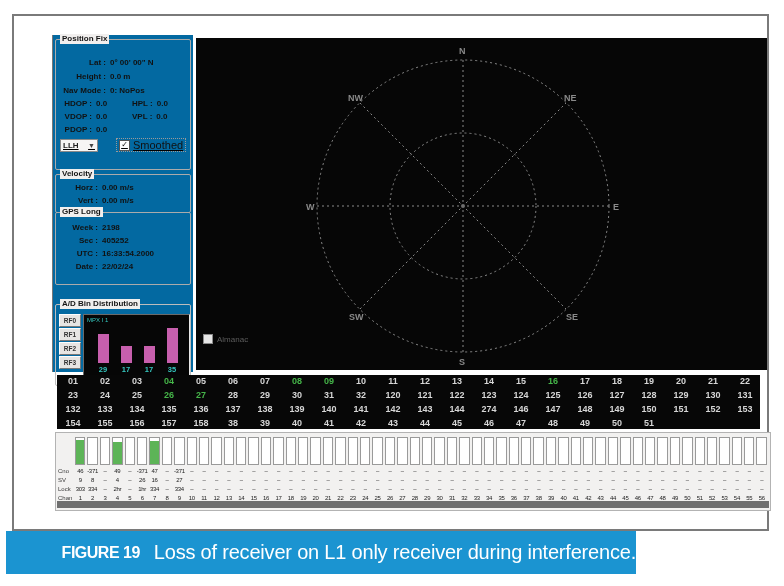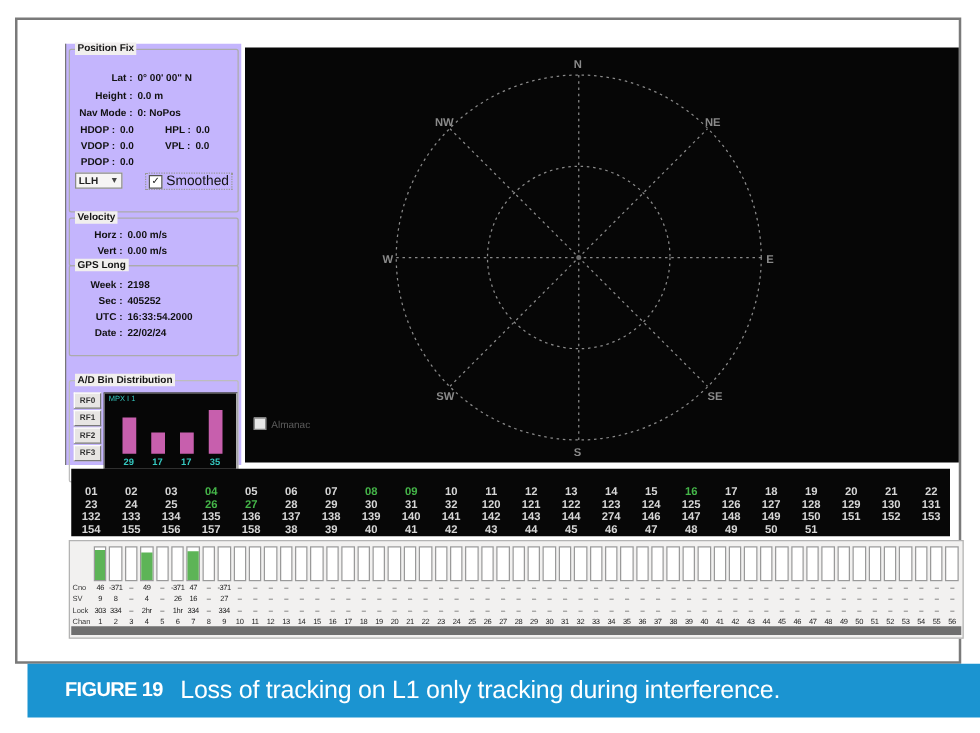--- a/index.html
+++ b/index.html
@@ -3,34 +3,34 @@
 <meta charset="utf-8">
 <style>
   html,body{margin:0;padding:0;background:#fff;}
   .page{position:relative;width:784px;height:586px;background:#ffffff;
         font-family:"Liberation Sans",sans-serif;overflow:hidden;}
   .frame{position:absolute;left:12px;top:14px;width:757px;height:517px;
          border:2px solid #7a7a7a;box-sizing:border-box;background:#fff;}
 
   
   .panel{position:absolute;left:52px;top:35px;width:141px;height:337px;
-         background:#c4b5fd;border-left:1px solid #777;box-sizing:border-box;}
+         background:#0369a1;border-left:1px solid #777;box-sizing:border-box;}
   .group{position:absolute;left:2px;right:2px;border:1px solid #ababab;
          border-radius:2px;box-sizing:border-box;}
   .group-title{position:absolute;top:-6px;left:4px;background:#f1efee;
          padding:0 2px;font-size:8px;font-weight:bold;color:#151515;line-height:10px;white-space:nowrap;}
   .row{display:flex;align-items:center;height:14px;padding-left:2px;}
   .row13{height:13px;align-items:center;}
   .lbl{font-size:8px;font-weight:bold;color:#111;text-align:right;white-space:nowrap;}
   .val{font-size:8px;font-weight:bold;color:#111;margin-left:4px;white-space:nowrap;}
   .w48{width:48px;} .w40{width:40px;} .w34{width:34px;}
   .dop-grid{display:flex;}
   .dop-col1{display:flex;width:74px;align-items:center;}
   .dop-col2{display:flex;align-items:center;}
-  .combo-row{display:flex;align-items:flex-start;margin-top:2px;padding-left:4px;}
+  .combo-row{display:flex;align-items:flex-end;margin-top:2px;padding-left:4px;text-decoration:underline;}
   .combo{width:38px;height:13px;background:#f6f5f4;border:1px solid #8a8a8a;
          display:flex;align-items:center;justify-content:space-between;
          font-size:8px;font-weight:bold;color:#222;padding:0 2px;box-sizing:border-box;}
   .combo .arr{font-size:7px;color:#444;}
   .cbx-wrap{display:flex;align-items:center;margin-left:18px;border:1px dotted #999;padding:0 2px;}
   .cbx{width:9px;height:9px;background:#fff;border:1px solid #555;font-size:8px;
        line-height:8px;text-align:center;color:#111;}
   .cbx-label{font-size:11px;color:#111;margin-left:3px;}
 
   
@@ -46,42 +46,42 @@
           font-weight:bold;color:#35c8c0;}
 
   
   .skyplot{position:absolute;left:196px;top:38px;width:571px;height:332px;background:#060606;}
   .almanac{position:absolute;left:7px;bottom:26px;display:flex;align-items:center;}
   .alm-box{width:8px;height:8px;background:#e6e6e6;border:1px solid #8a8a8a;}
   .alm-label{font-size:8px;color:#5d5d5d;margin-left:4px;}
 
   
   .sat-table{position:absolute;left:57px;top:375px;width:703px;height:54px;background:#070707;
-             display:flex;flex-direction:column;justify-content:flex-end;padding:1px 0;box-sizing:border-box;}
+             display:flex;flex-direction:column;justify-content:space-between;padding:1px 0;box-sizing:border-box;}
   .sat-row{display:flex;}
   .sat-cell{flex:0 0 32px;text-align:center;font-size:9px;font-weight:bold;color:#d6d6d6;}
   .sat-cell.tracked{color:#45b549;}
 
   
   .strip{position:absolute;left:55px;top:432px;width:716px;height:79px;background:#f2f1f0;
          border:1px solid #b3b3b3;box-sizing:border-box;padding-top:3px;}
   .ch-row{display:flex;align-items:flex-end;padding:0 2px;}
   .ch-bars{height:29px;margin-bottom:1px;}
   .ch-text{height:9px;}
   .ch-label{flex:0 0 16px;font-size:6px;color:#3a3a3a;line-height:8px;}
   .ch-slot{flex:1;height:28px;background:#fff;border:1px solid #9a9a9a;margin:0 1px;
            display:flex;align-items:flex-end;box-sizing:border-box;}
   .ch-fill{width:100%;background:#5db457;}
   .ch-cell{flex:1;text-align:center;font-size:6px;color:#222;letter-spacing:-0.3px;
            white-space:nowrap;overflow:visible;line-height:8px;}
   .bottom-bar{position:absolute;left:1px;right:1px;bottom:2px;height:7px;background:#6f6f6f;}
 
   
-  .caption{position:absolute;left:22px;top:531px;width:763px;height:43px;background:#1b94d1;
-           color:#fff;display:flex;align-items:center;padding-left:30px;box-sizing:border-box;}
+  .caption{position:absolute;left:6px;top:531px;width:630px;height:43px;background:#1b94d1;
+           color:#fff;display:flex;align-items:center;padding-left:30px;box-sizing:border-box;justify-content:flex-end;}
   .caption .tag{font-weight:bold;font-size:16px;letter-spacing:-0.5px;margin-right:14px;white-space:nowrap;}
   .caption .text{font-size:20px;letter-spacing:-0.2px;white-space:nowrap;}
 </style>
 </head>
 <body>
 
 <div class="page">
   <div class="frame"></div>
 
   <div class="panel">
@@ -619,15 +619,15 @@
         <div class="ch-cell">53</div>
         <div class="ch-cell">54</div>
         <div class="ch-cell">55</div>
         <div class="ch-cell">56</div>
       </div>
     <div class="bottom-bar"></div>
   </div>
 
   <div class="caption">
     <span class="tag">FIGURE 19</span>
-    <span class="text">Loss of tracking on L1 only tracking during interference.</span>
+    <span class="text">Loss of receiver on L1 only receiver during interference.</span>
   </div>
 </div>
 
 </body></html>

